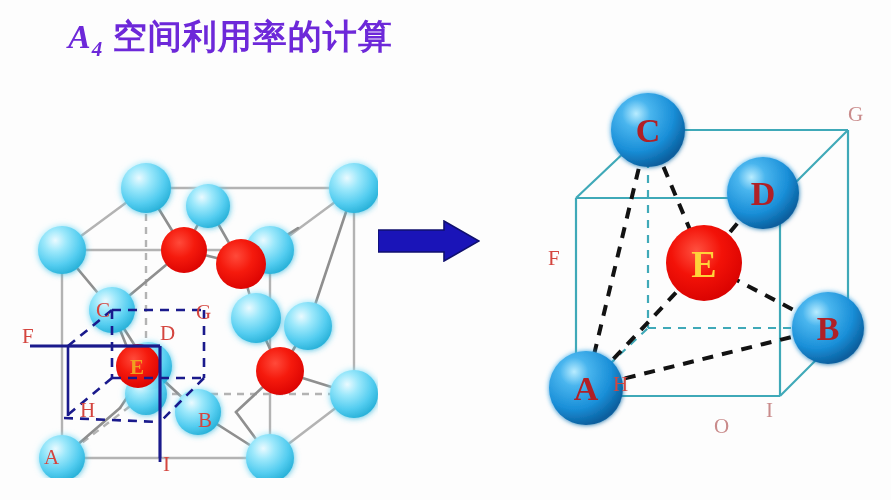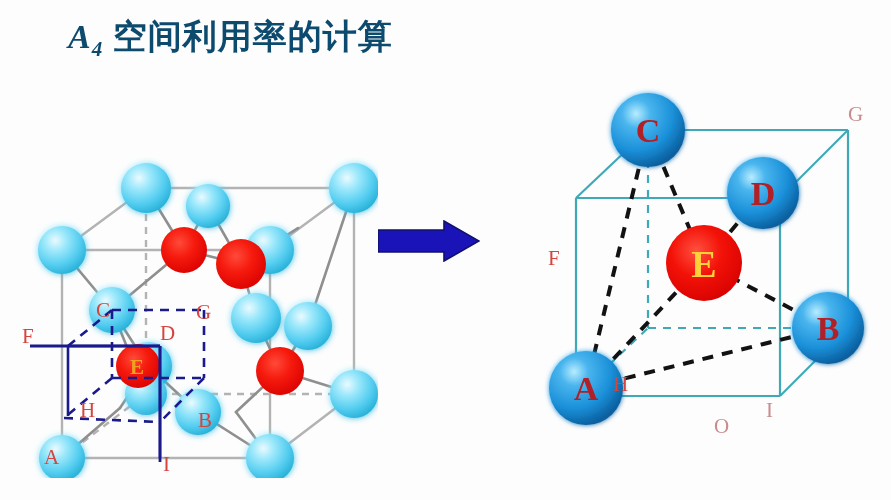--- a/index.html
+++ b/index.html
@@ -17,21 +17,21 @@
   }
 
   
   #title {
     position: absolute;
     left: 68px;
     top: 14px;
     font-family: "Liberation Serif", "DejaVu Serif", serif;
     font-size: 34px;
     font-weight: bold;
-    color: #0c4a6e;
+    color: #6d28d9;
     letter-spacing: 1px;
     white-space: nowrap;
   }
   #title .lat {
     font-style: italic;
     font-family: "Liberation Serif", "DejaVu Serif", serif;
   }
   #title .sub {
     font-size: 21px;
     font-style: italic;

